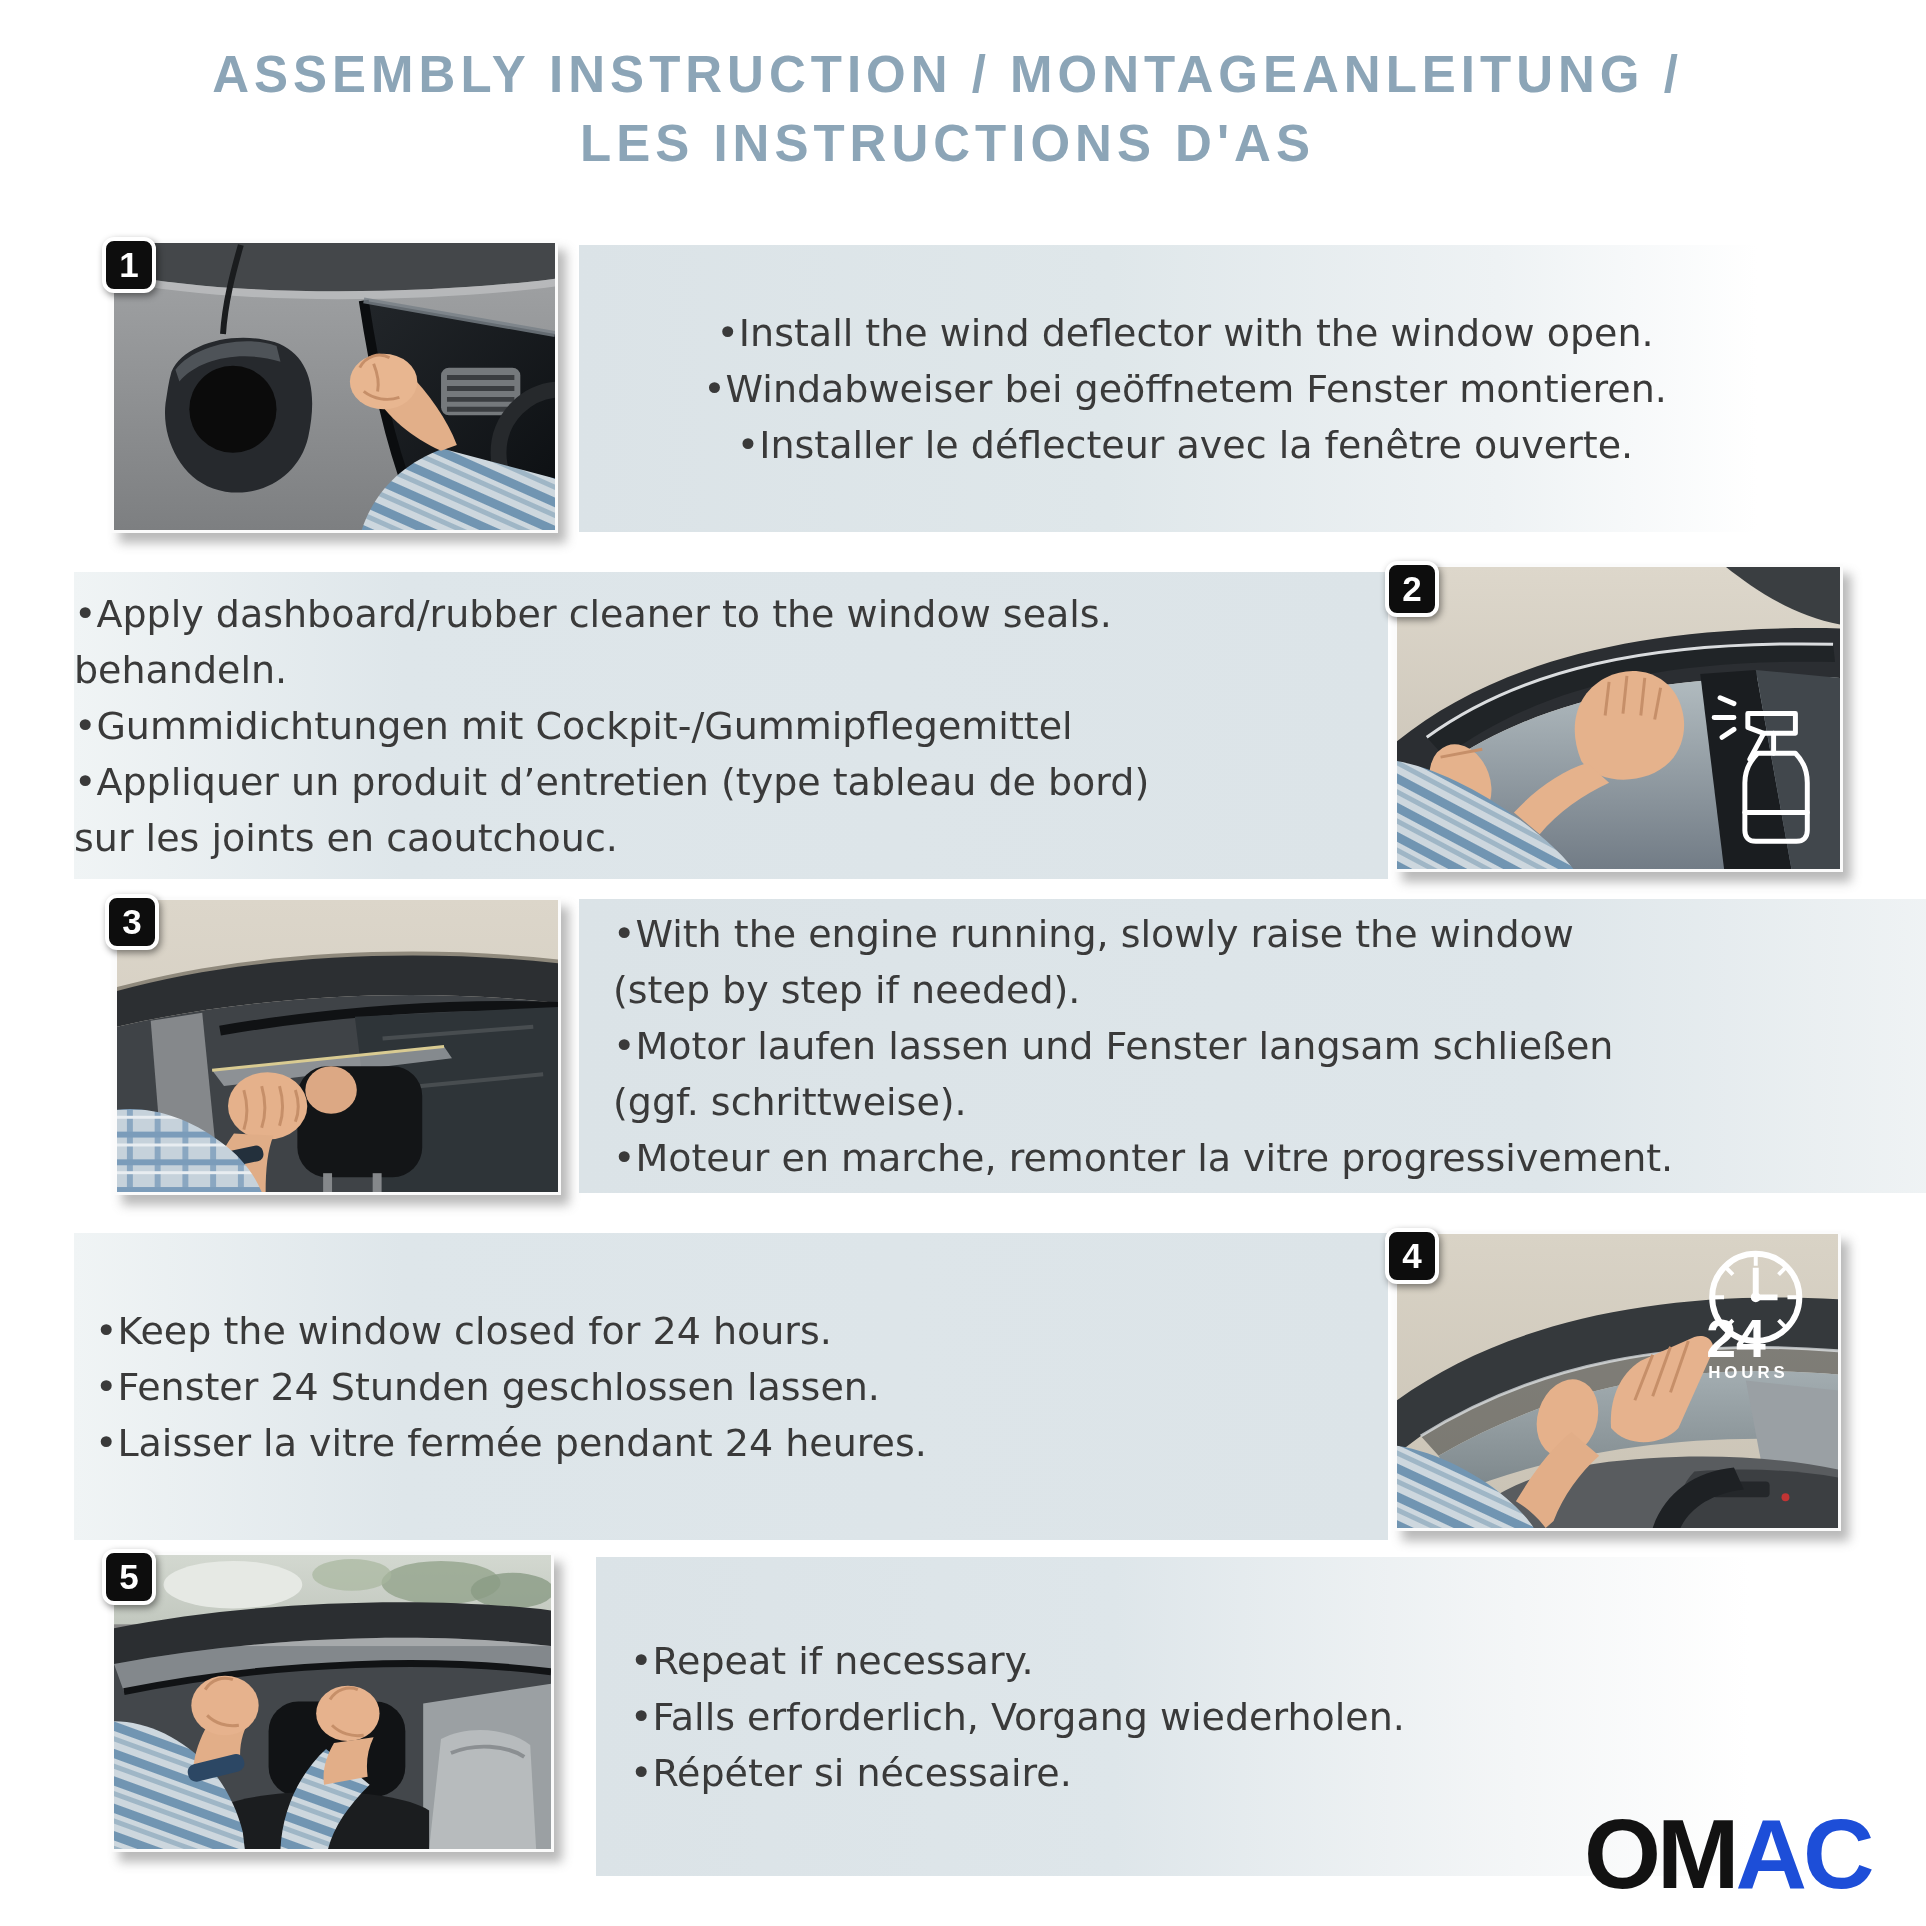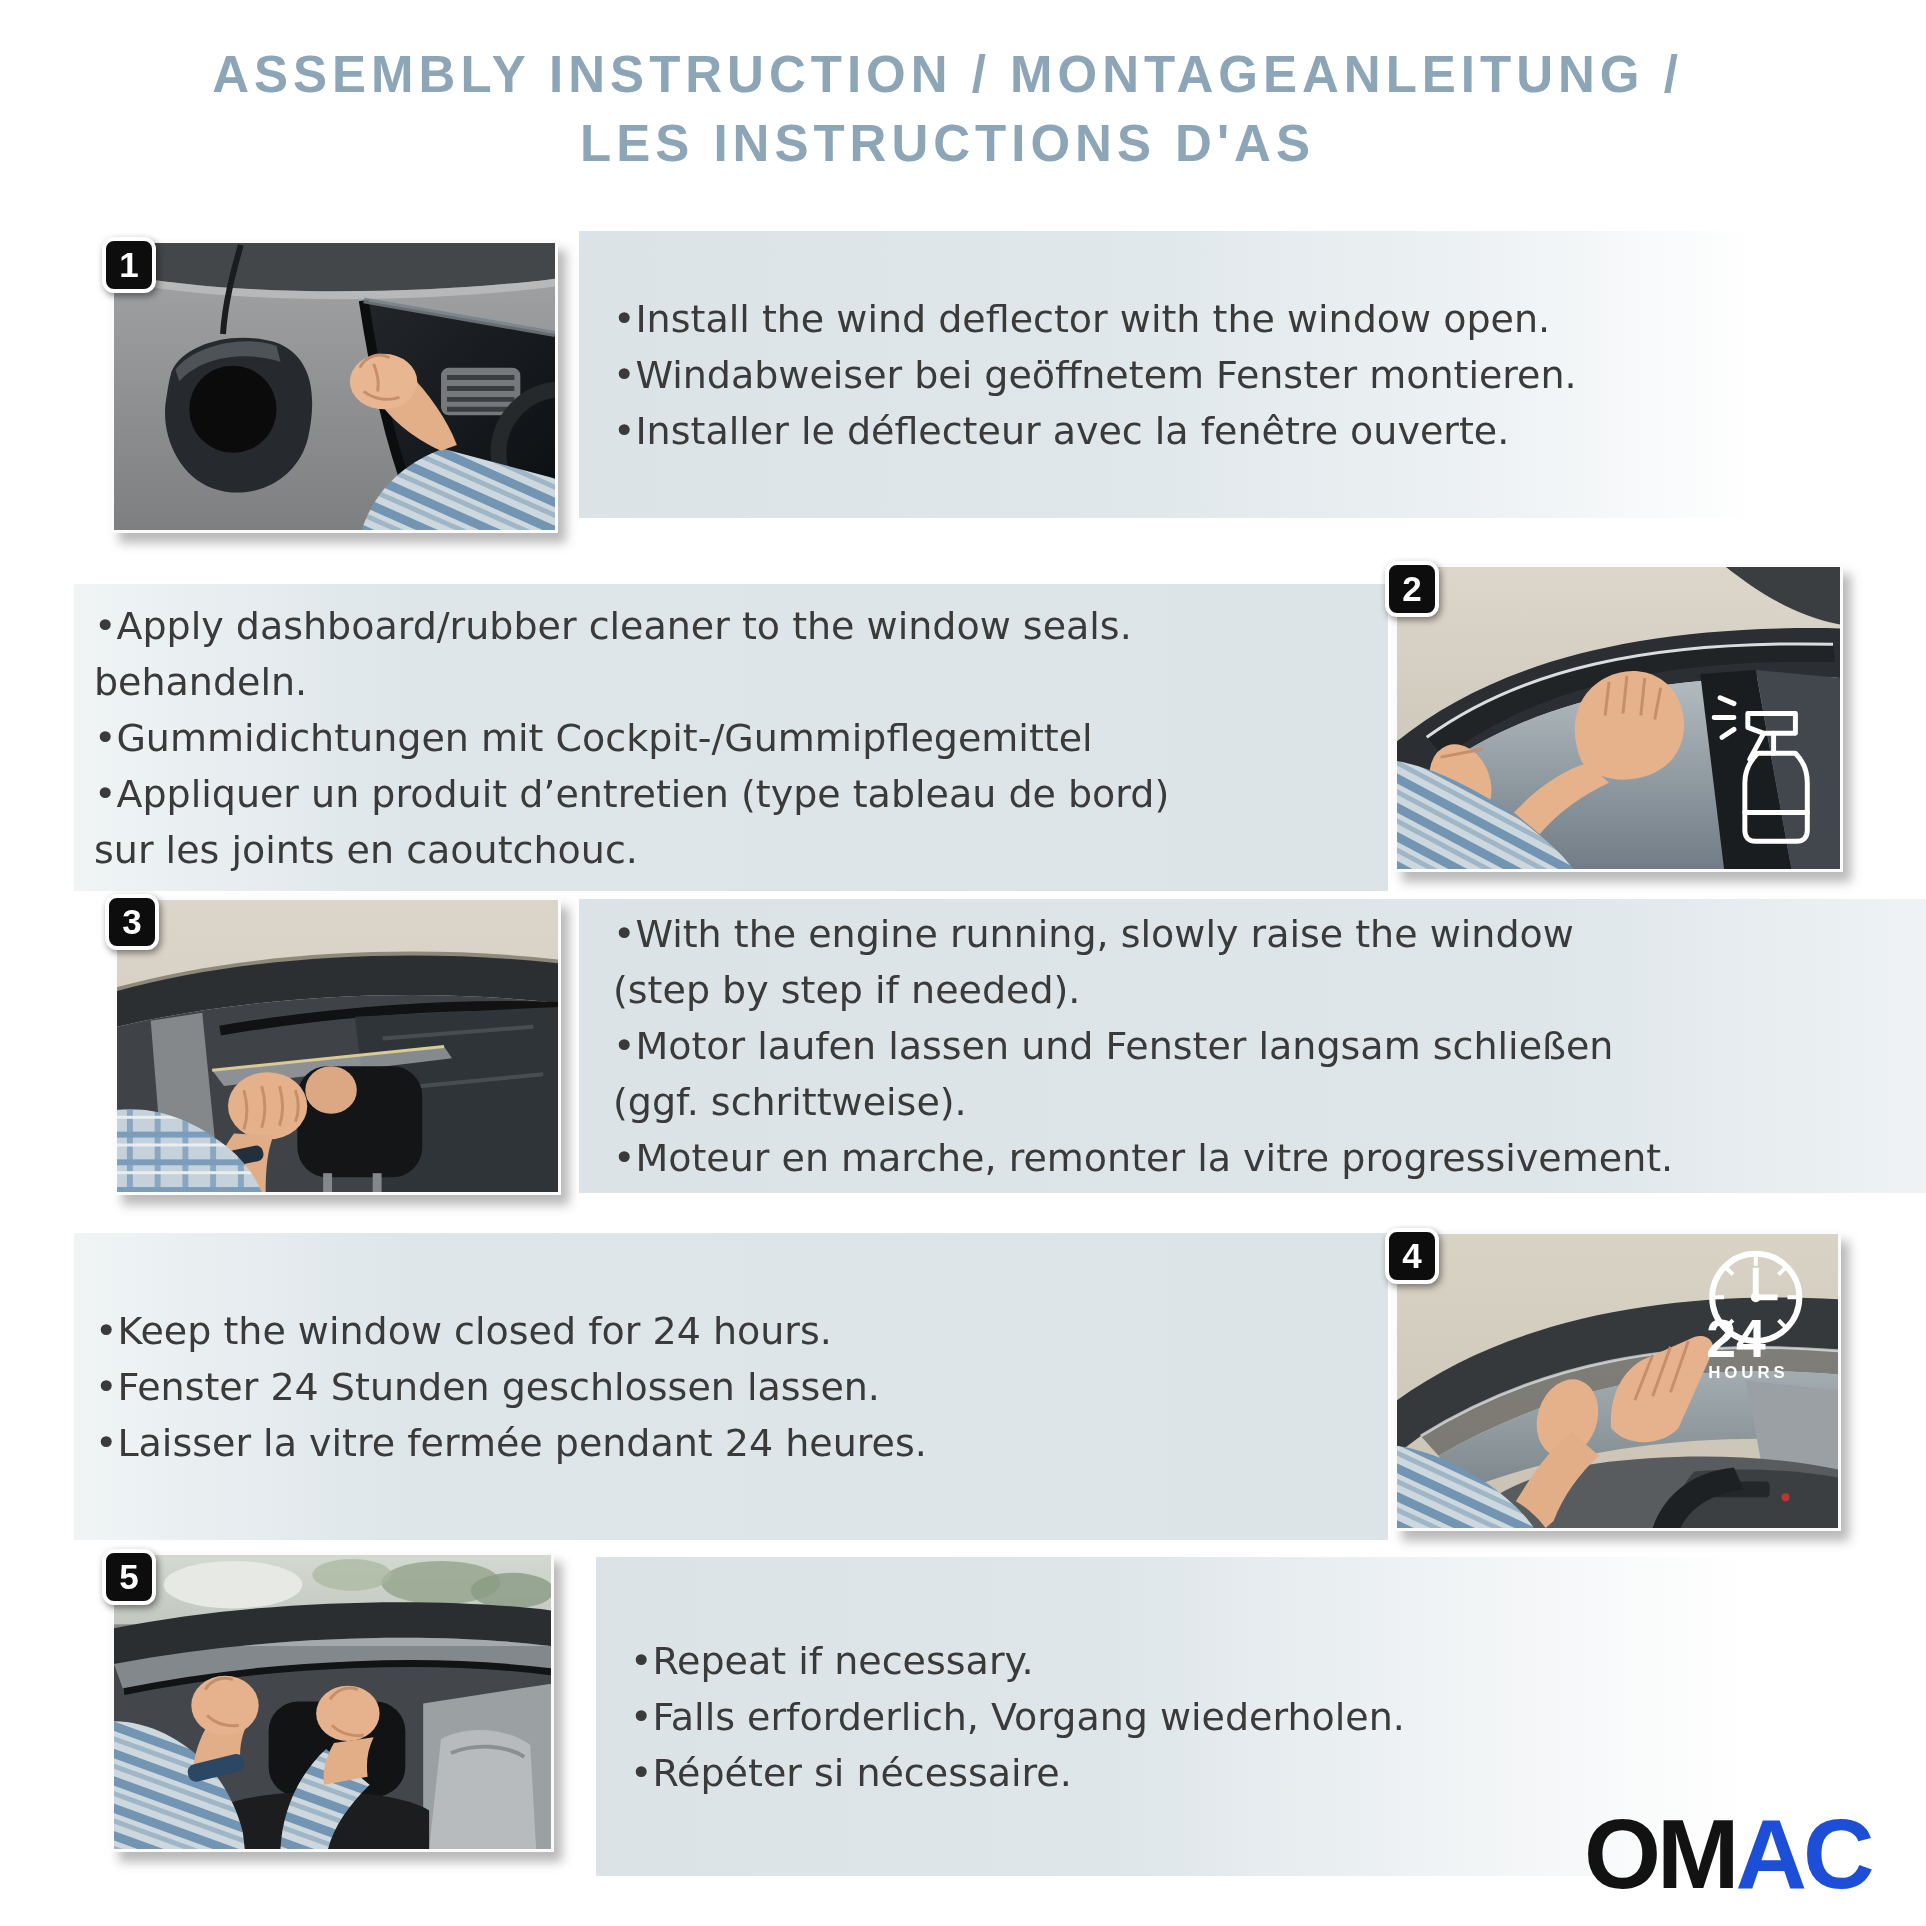--- a/index.html
+++ b/index.html
@@ -12,23 +12,23 @@
   .box{position:absolute;display:flex;flex-direction:column;justify-content:center;
        box-sizing:border-box;font-size:38px;line-height:56px;color:#3a3a3a;}
   .ln{white-space:nowrap;}
   .photo{position:absolute;border:3px solid #fbfbfb;
          box-shadow:8px 10px 10px rgba(100,100,100,.45);background:#888;}
   .photo svg{display:block;width:100%;height:100%;}
   .badge{position:absolute;left:-12px;top:-6px;width:46px;height:48px;background:#0d0d0d;
          border:4px solid #ffffff;border-radius:12px;box-shadow:2px 3px 7px rgba(0,0,0,.45);
          display:flex;align-items:center;justify-content:center;color:#fff;
          font-family:"Liberation Sans",sans-serif;font-weight:700;font-size:35px;z-index:3;}
-  #box1{left:579px;top:231px;width:1178px;height:287px;padding-left:34px;
-        background:linear-gradient(90deg,#dbe3e7 0%,#dfe7ea 45%,#eef2f4 78%,#ffffff 100%);}
-  #box2{left:74px;top:584px;width:1314px;height:307px;padding-left:20px;
+  #box1{left:579px;top:245px;width:1178px;height:287px;padding-left:34px;
+        background:linear-gradient(90deg,#dbe3e7 0%,#dfe7ea 45%,#eef2f4 78%,#ffffff 100%);align-items:center;}
+  #box2{left:74px;top:572px;width:1314px;height:307px;
         background:linear-gradient(90deg,#f0f4f5 0%,#dee6ea 25%,#dce4e8 100%);}
   #box3{left:579px;top:899px;width:1612px;height:294px;padding-left:34px;
         background:linear-gradient(90deg,#dbe3e7 0%,#dee6ea 60%,#f2f5f6 88%,#ffffff 100%);}
   #box4{left:74px;top:1233px;width:1314px;height:307px;padding-left:21px;
         background:linear-gradient(90deg,#f0f4f5 0%,#dee6ea 25%,#dce4e8 100%);}
   #box5{left:579px;top:1557px;width:1153px;height:319px;padding-left:34px;
         background:linear-gradient(90deg,#dbe3e7 0%,#dee6ea 45%,#f4f6f7 80%,#ffffff 100%);margin-left:17px;}
   #photo1{left:111px;top:240px;width:441px;height:287px;}
   #photo2{left:1394px;top:564px;width:443px;height:302px;}
   #photo3{left:114px;top:897px;width:441px;height:292px;}

